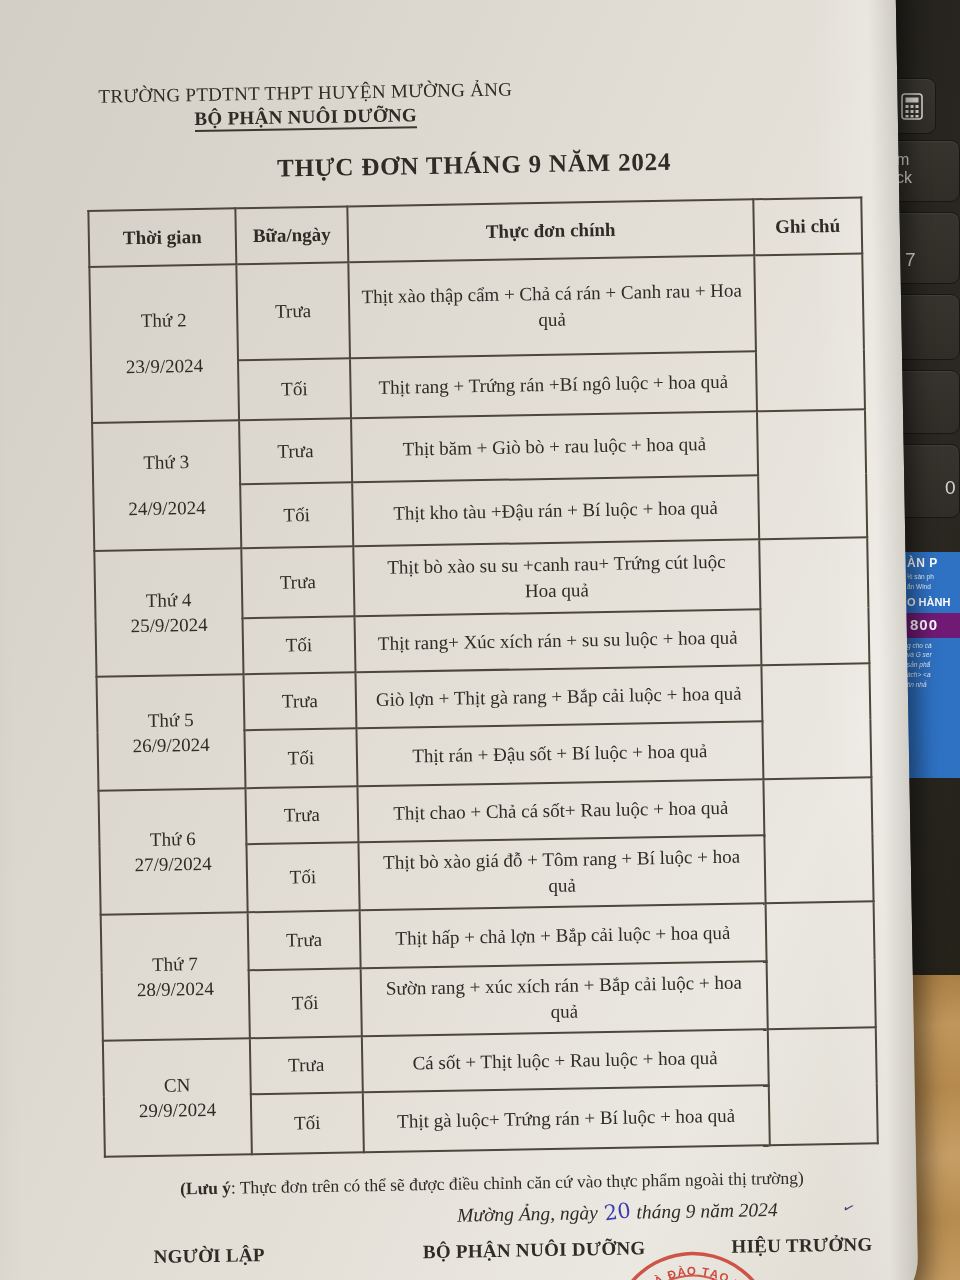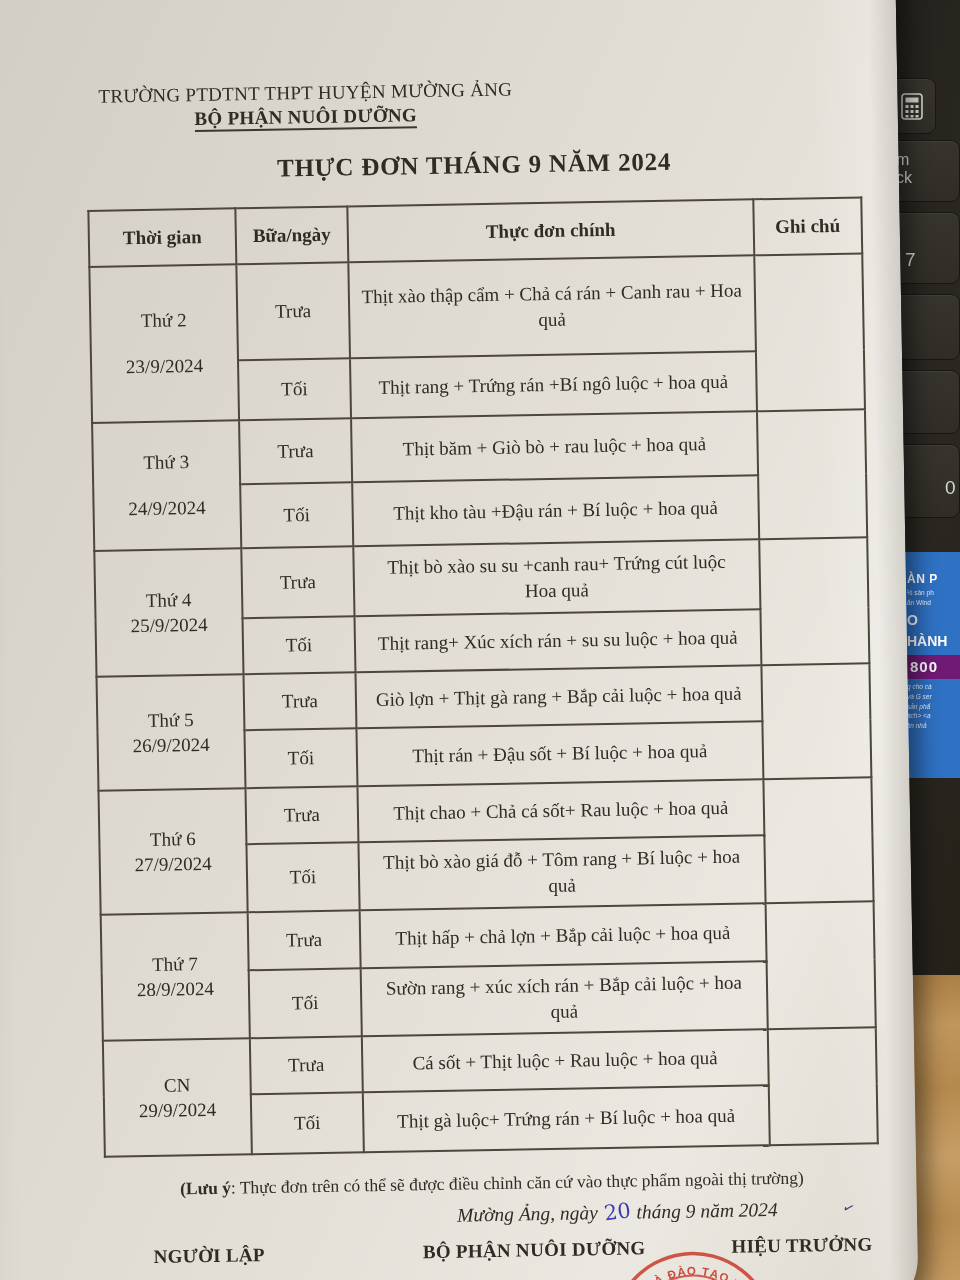--- a/index.html
+++ b/index.html
@@ -24,25 +24,25 @@
     color:#d6d4ce;font-family:"Liberation Sans",sans-serif;
     box-shadow:inset 0 1px 0 rgba(255,255,255,.06);
     overflow:hidden;
   }
   .key .klabel{position:absolute;left:12px;line-height:1.15;}
   
   .sticker{
     position:absolute;left:52px;top:552px;width:58px;height:226px;
     background:#2f72c4;color:#eaf2fc;
     font-family:"Liberation Sans",sans-serif;font-size:6.5px;line-height:1.5;
-    padding:18px 0 0 5px;box-sizing:border-box;overflow:hidden;
+    padding:2px 0 0 5px;box-sizing:border-box;overflow:hidden;
   }
   .sticker .s-head{font-size:12px;font-weight:bold;color:#fff;letter-spacing:.5px;}
   .sticker .s-line{white-space:nowrap;}
-  .sticker .s-bold{font-weight:bold;font-size:14px;color:#fff;margin-top:2px;}
+  .sticker .s-bold{font-weight:bold;font-size:11px;color:#fff;margin-top:2px;}
   .sticker .s-orange{
     background:#701a75;color:#fff;font-weight:bold;font-size:15px;
     margin:3px 0 3px -5px;padding:1px 0 1px 8px;letter-spacing:1px;
   }
   .sticker .s-it{font-style:italic;}
   
   .paper{
     position:absolute;left:-45px;top:-38px;width:952px;height:1365px;
     transform:rotate(-1deg);
     background:

